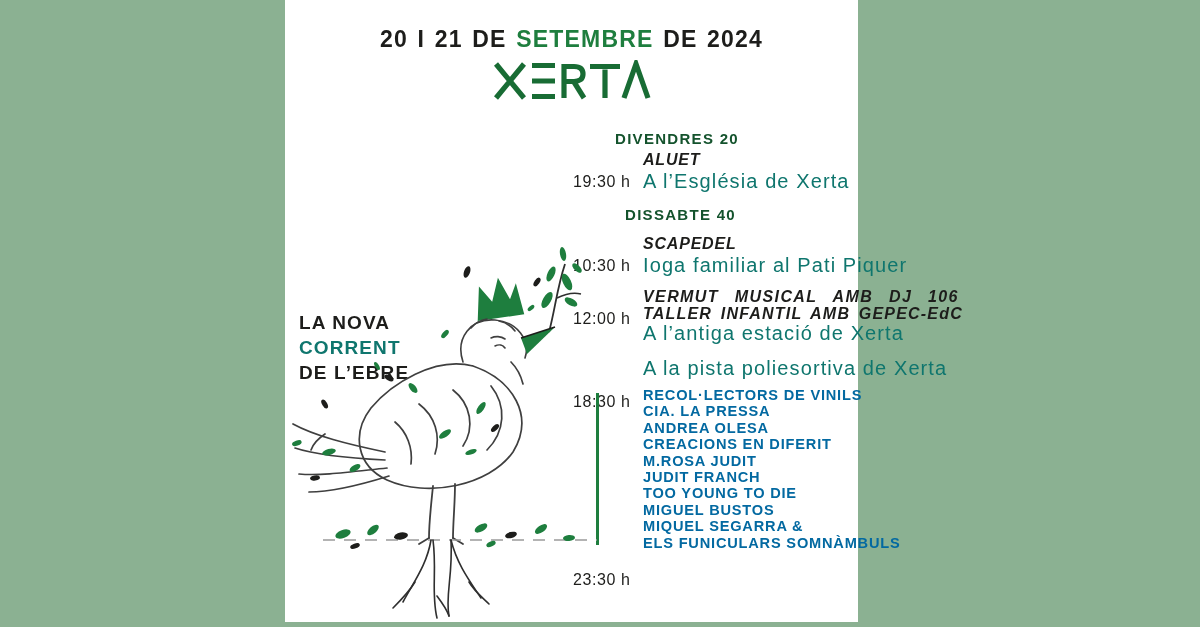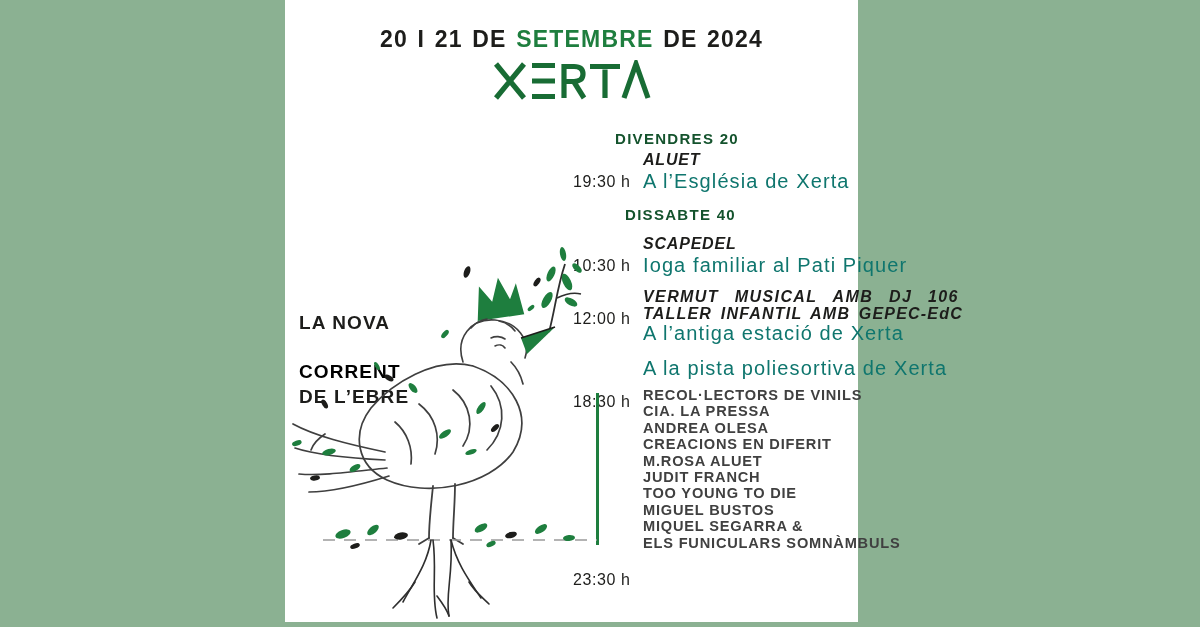--- a/index.html
+++ b/index.html
@@ -9,32 +9,32 @@
   .panel { position:absolute; left:285px; top:0; width:573px; height:622px; background:#ffffff; }
 
   .title { position:absolute; top:26px; left:0; width:100%; text-align:center;
            font-size:23px; font-weight:700; color:#1D1D1B; letter-spacing:1.2px; word-spacing:2px; }
   .title .hl { color:#1E7E3E; }
 
   .logo { position:absolute; top:60px; left:50%; transform:translateX(-50%); }
 
   .tagline { position:absolute; left:14px; top:310px; font-weight:700; font-size:19px;
              letter-spacing:1.1px; line-height:25px; color:#1D1D1B; }
-  .tagline .green { color:#000000;margin-top:24px; }
+  .tagline .green { color:#0f766e; }
 
   .day-header { position:absolute; font-size:15px; font-weight:700; color:#14532d; letter-spacing:1.3px; }
   .time { position:absolute; left:288px; font-size:16px; font-weight:400; color:#1D1D1B; letter-spacing:0.6px;margin-top:22px; }
   .ev-title { position:absolute; left:358px; font-size:16px; font-weight:700; color:#1D1D1B; letter-spacing:0.8px; white-space:nowrap;font-style:italic; }
   .ev-loc { position:absolute; left:358px; font-size:20px; font-weight:400; color:#0f766e; letter-spacing:1.1px; white-space:nowrap; }
   .justify1 { word-spacing:10px; letter-spacing:1.4px; }
   .justify2 { word-spacing:3px; letter-spacing:1.2px; }
 
   .vline { position:absolute; left:311px; top:393px; width:3px; height:152px; background:#1E7E3E; }
   .lineup { position:absolute; left:358px; top:387px; font-size:14.6px; font-weight:700;
-            color:#404040; letter-spacing:0.8px; line-height:16.4px; white-space:nowrap; }
+            color:#0369a1; letter-spacing:0.8px; line-height:16.4px; white-space:nowrap; }
 
   .bird { position:absolute; left:0; top:238px; }
 </style>
 </head>
 <body>
 
 <div class="stage">
   <div class="panel">
 
     <div class="title">
@@ -79,21 +79,21 @@
     <div class="ev-loc" style="top:357px;">A la pista poliesortiva de Xerta</div>
 
     <div class="time" style="top:371px;">18:30 h</div>
     <div class="vline"></div>
 
     <div class="lineup">
       <div>RECOL·LECTORS DE VINILS</div>
       <div>CIA. LA PRESSA</div>
       <div>ANDREA OLESA</div>
       <div>CREACIONS EN DIFERIT</div>
-      <div>M.ROSA ALUET</div>
+      <div>M.ROSA JUDIT</div>
       <div>JUDIT FRANCH</div>
       <div>TOO YOUNG TO DIE</div>
       <div>MIGUEL BUSTOS</div>
       <div>MIQUEL SEGARRA &amp;</div>
       <div>ELS FUNICULARS SOMNÀMBULS</div>
     </div>
 
     <div class="time" style="top:549px;">23:30 h</div>
 
     <svg class="bird" role="img" width="330" height="384" viewBox="0 0 330 384" aria-label="crowned-bird-with-branch-and-roots">

